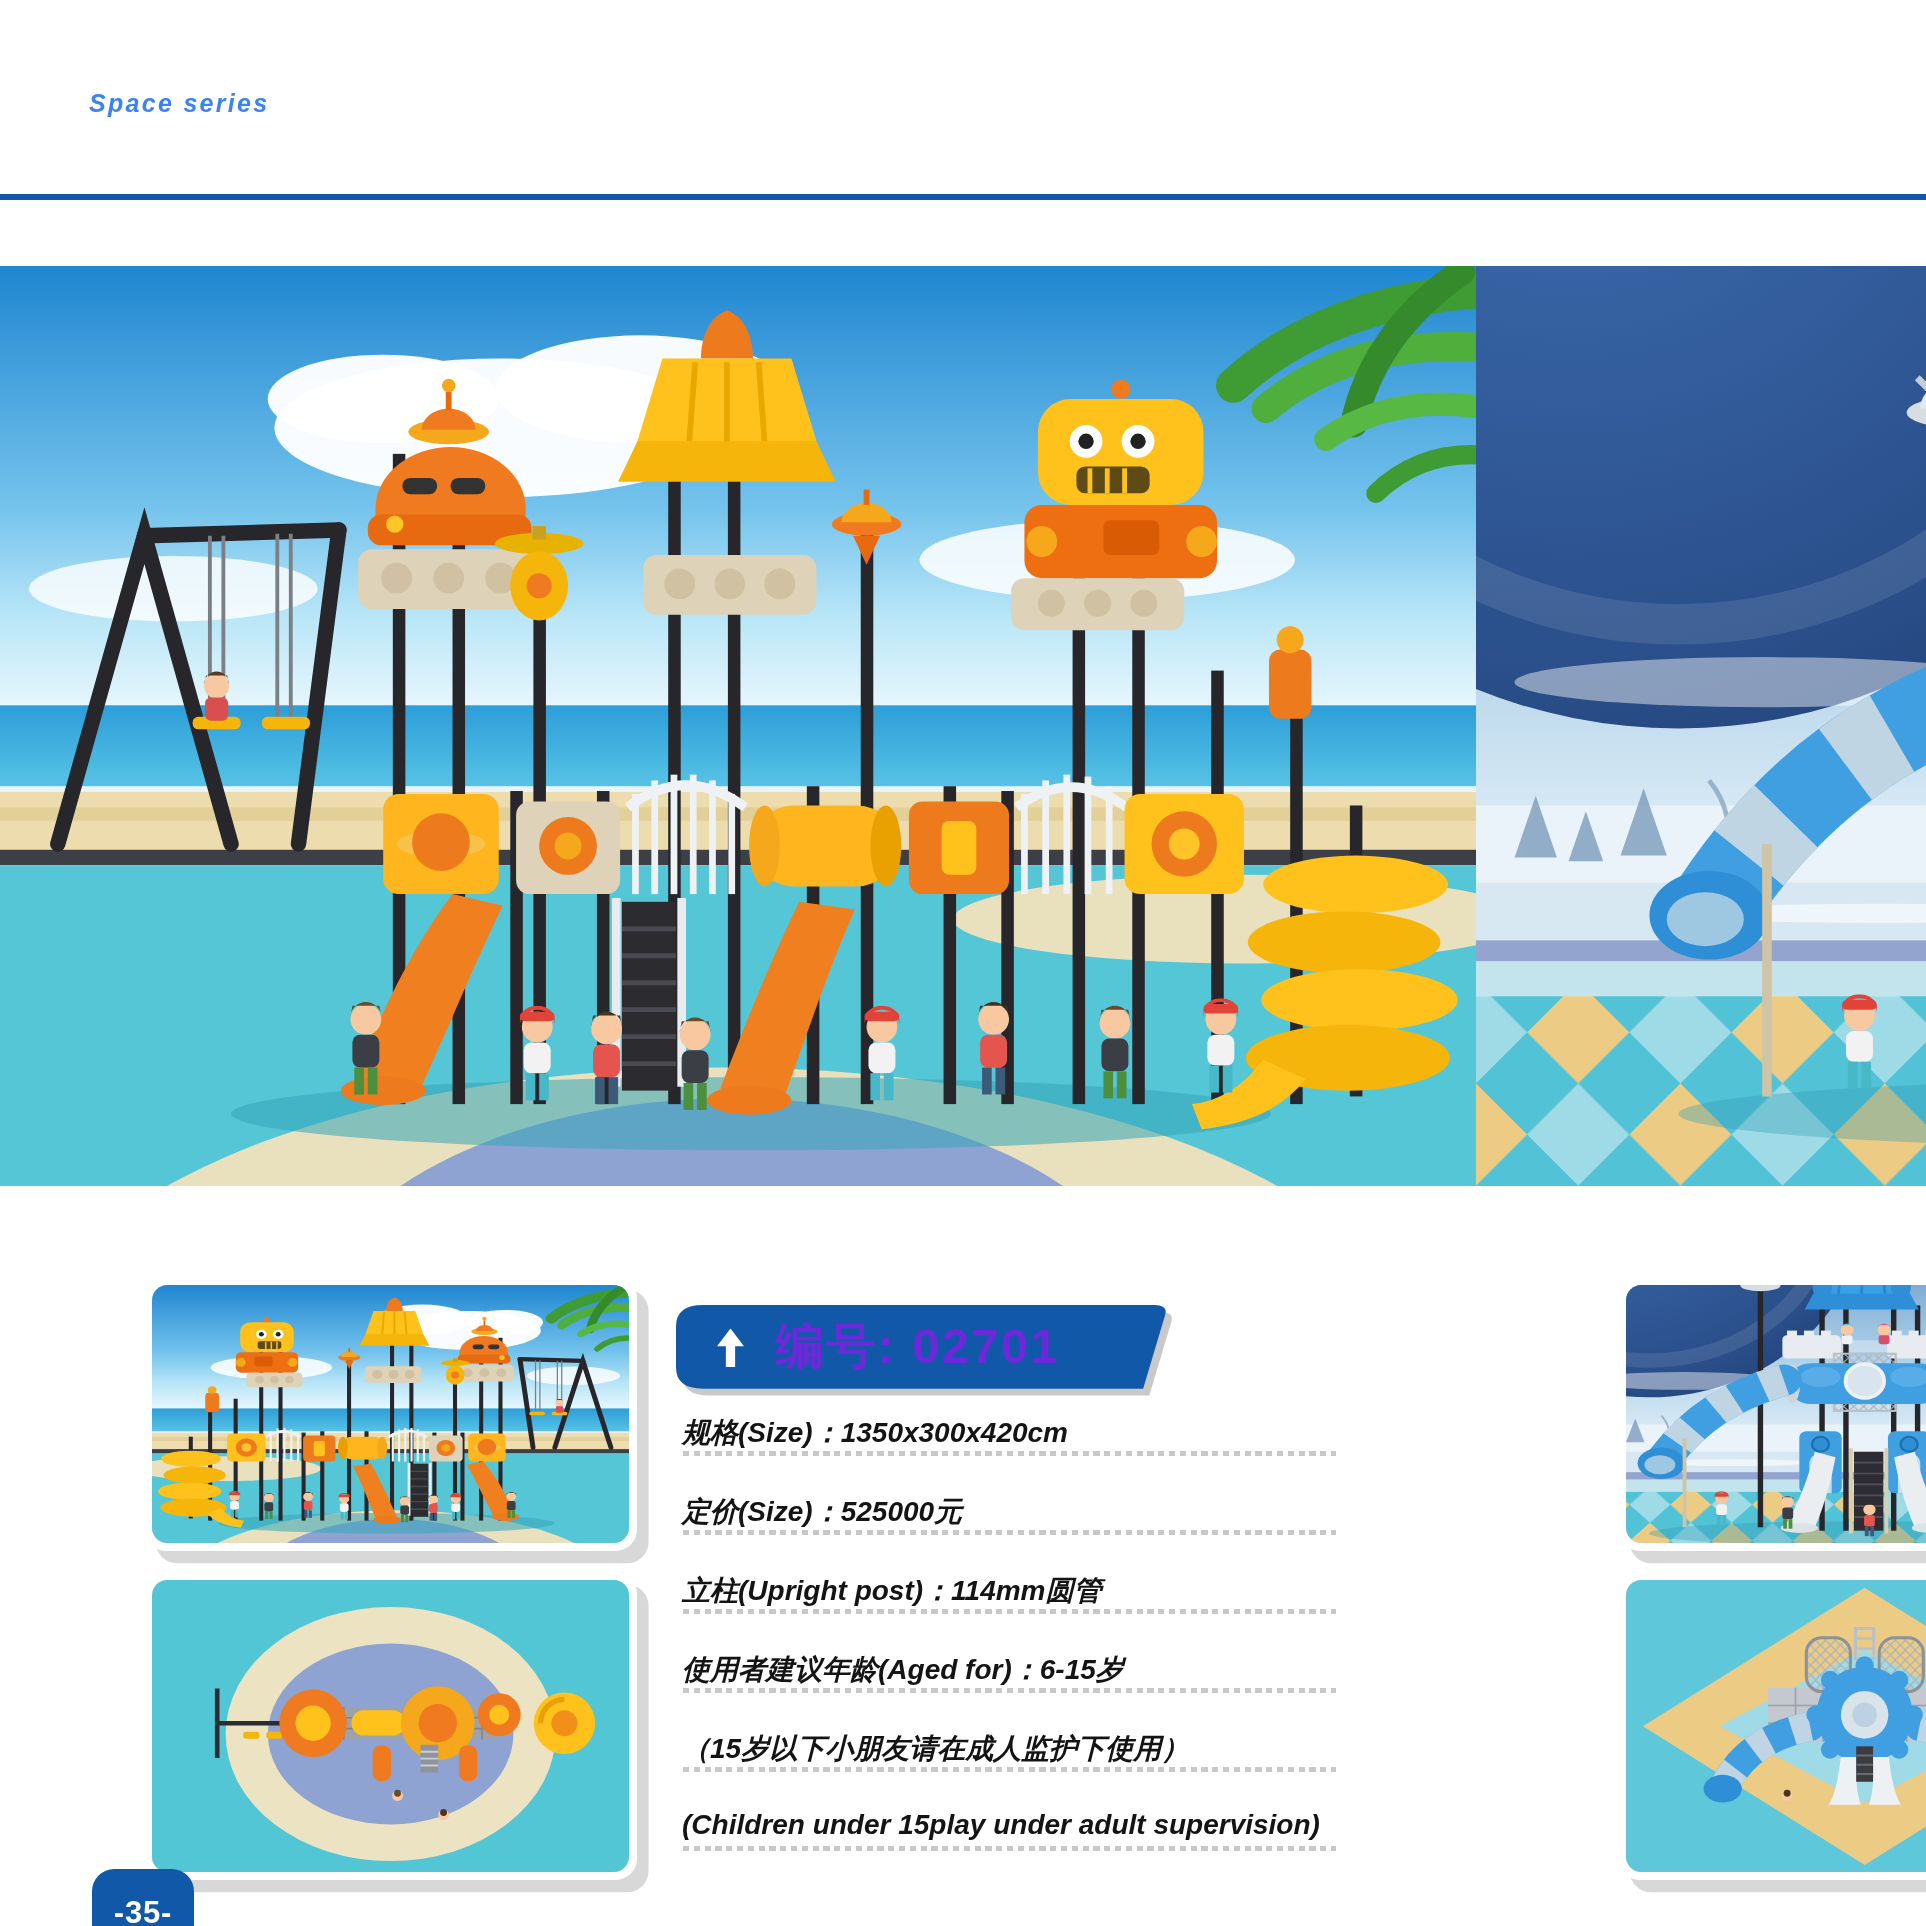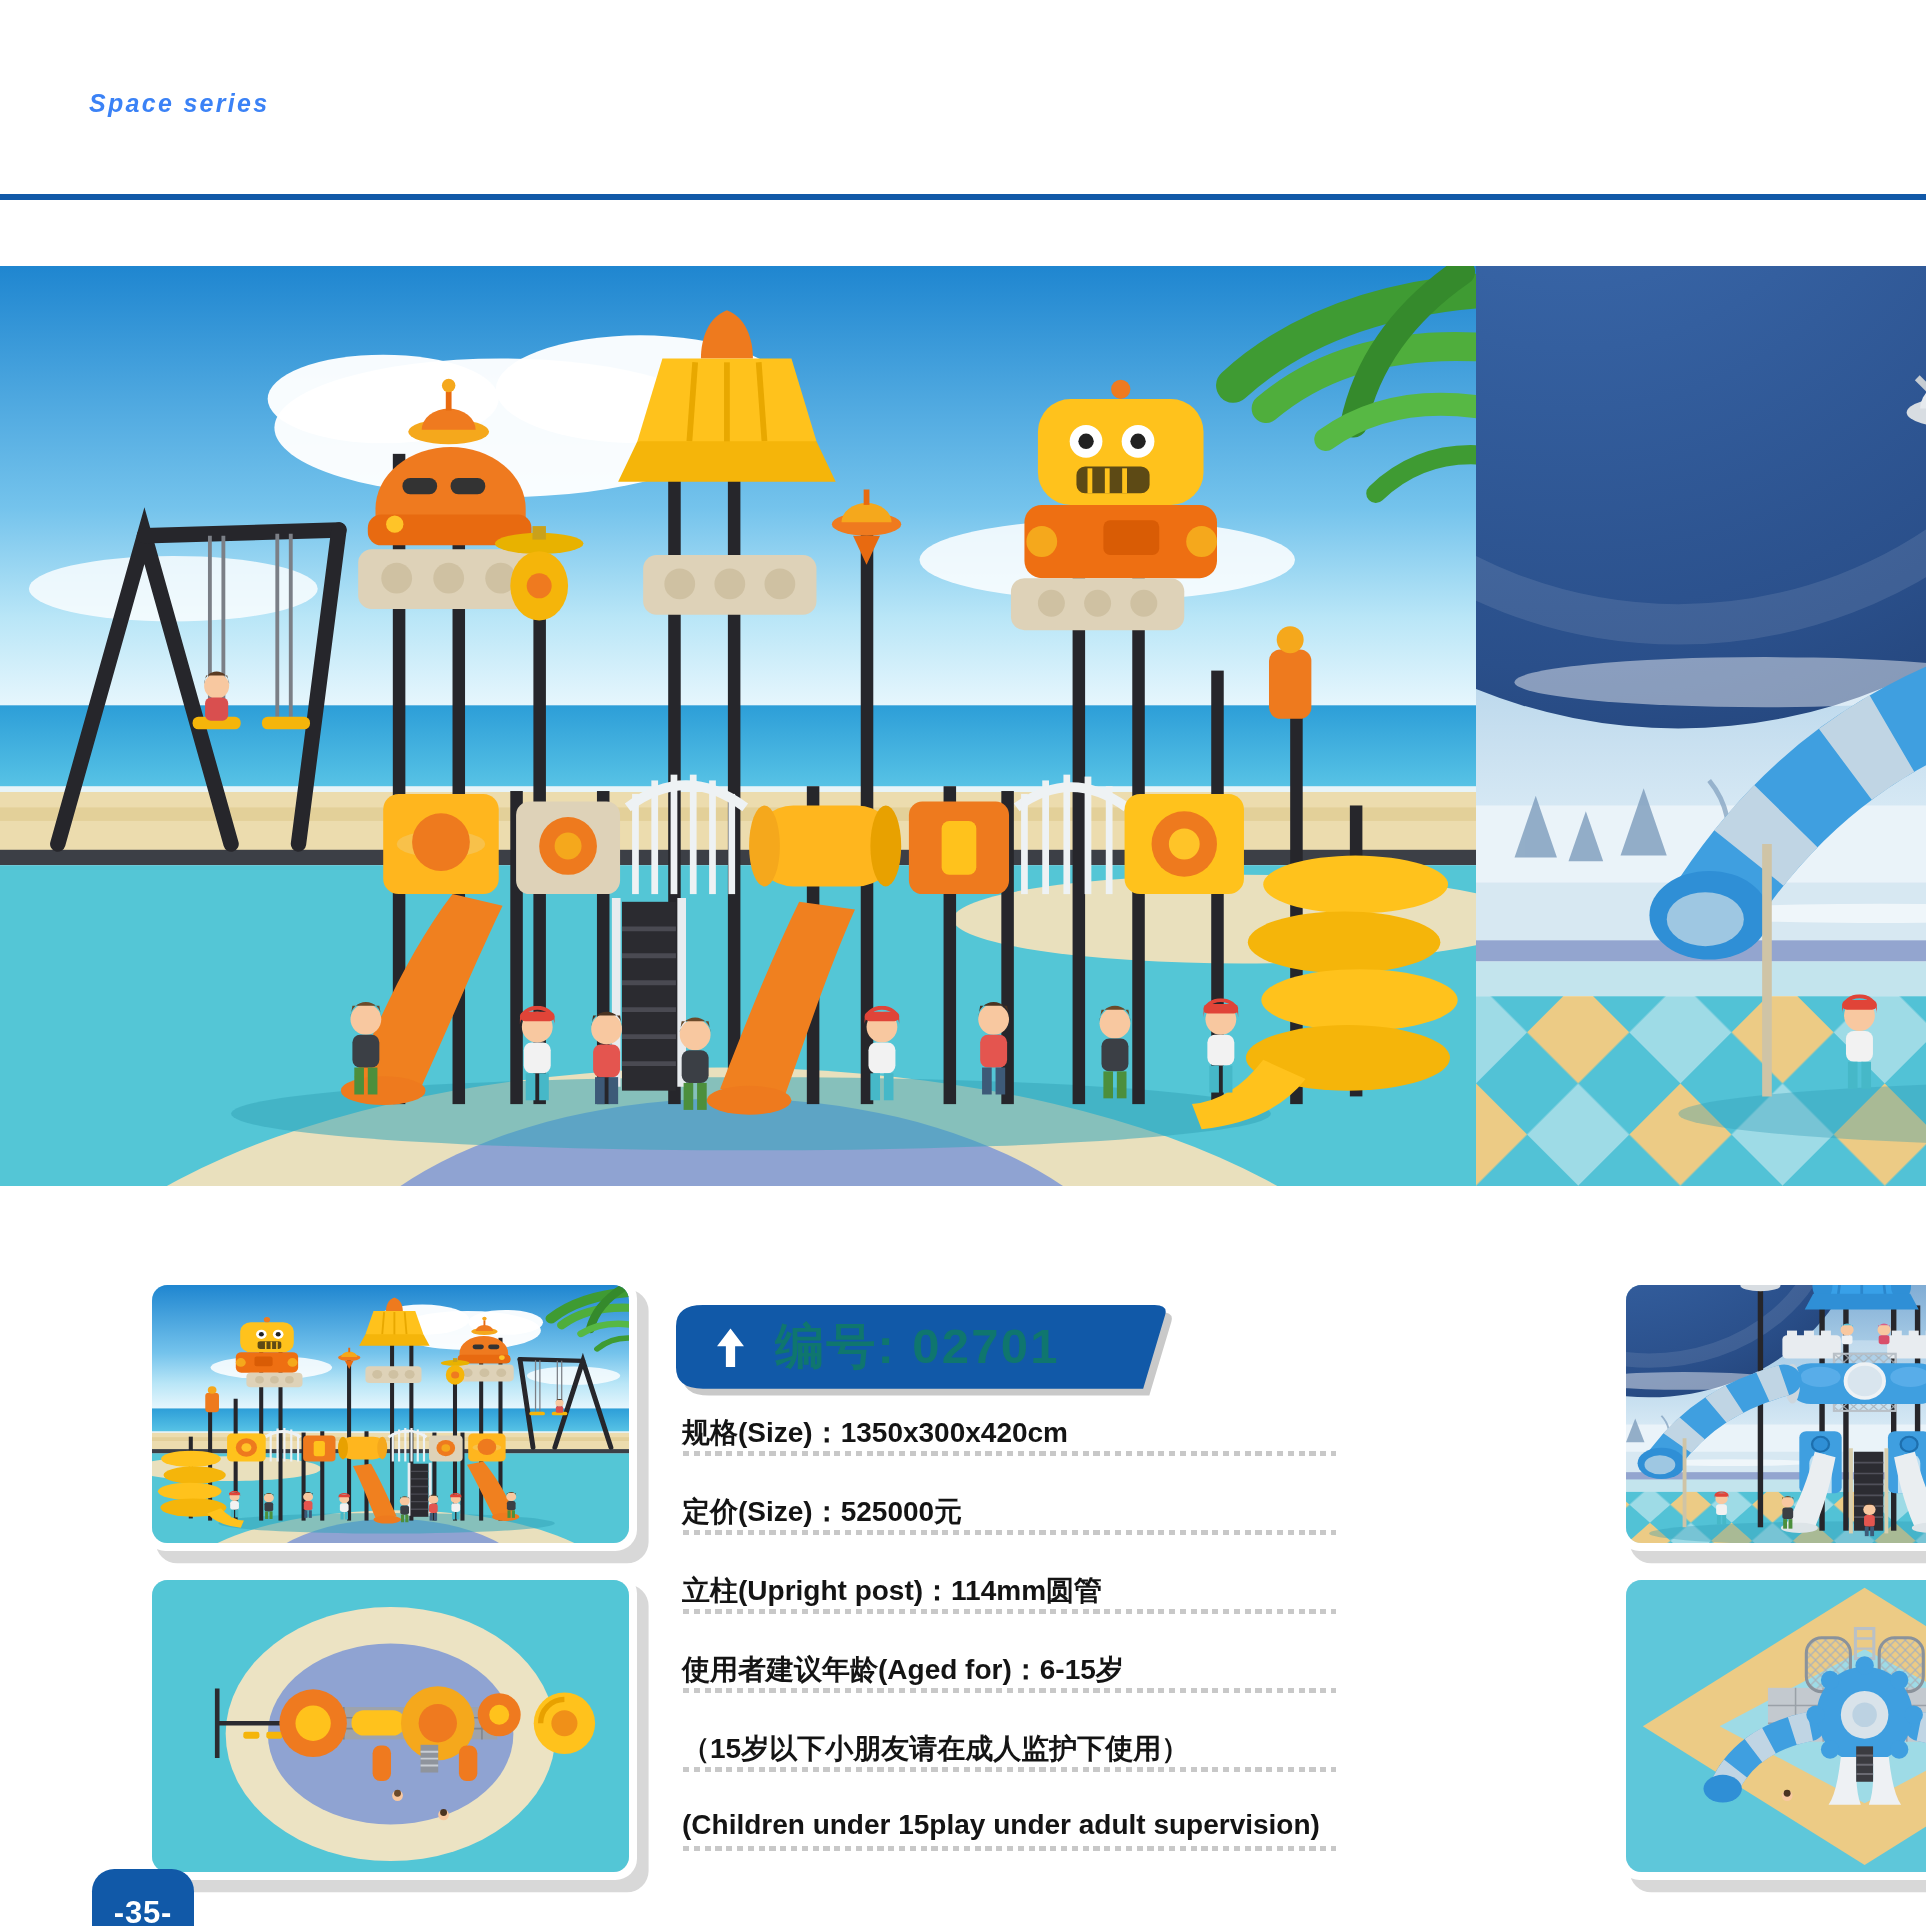--- a/index.html
+++ b/index.html
@@ -18,26 +18,26 @@
   
   .thumb-card{background:#ffffff;border-radius:21.6px;box-shadow:11.6px 12.3px 0 #d8d8d8;
     padding:7.7px;box-sizing:border-box;}
   .thumb-img{width:100%;height:100%;border-radius:15.4px;overflow:hidden;background:#bfe3ee;}
   .thumb-img svg{display:block;width:100%;height:100%;}
   
   .badge{width:505px;height:91px;}
   .badge svg.shape{position:absolute;inset:0;display:block;}
   .badge-content{position:absolute;left:0;top:0;right:0;height:84px;display:flex;
     align-items:center;padding-left:37px;gap:27px;}
-  .badge-text{color:#0f766e;font-size:49px;font-weight:bold;letter-spacing:2.3px;white-space:nowrap;}
+  .badge-text{color:#6d28d9;font-size:49px;font-weight:bold;letter-spacing:2.3px;white-space:nowrap;}
   
   .specs{width:655px;}
   .spec-row{position:relative;height:79px;}
   .spec-text{position:absolute;left:0;top:2.3px;font-size:28px;font-weight:bold;color:#141414;
-    white-space:nowrap;letter-spacing:0px;}
+    white-space:nowrap;letter-spacing:0px;font-style:italic;}
   .spec-dashes{position:absolute;left:0.8px;top:39px;right:0.8px;height:4.6px;
     background-image:repeating-linear-gradient(90deg,#c8c8c8 0 6.2px,transparent 6.2px 10.8px);}
   
   .tab{top:1869px;width:102px;height:148px;background:#1159a8;border-radius:22.3px 22.3px 0 0;
     color:#ffffff;text-align:center;font-size:31px;font-weight:bold;box-sizing:border-box;
     padding-top:26px;letter-spacing:0.8px;}
 </style>
 </head>
 <body>
 

